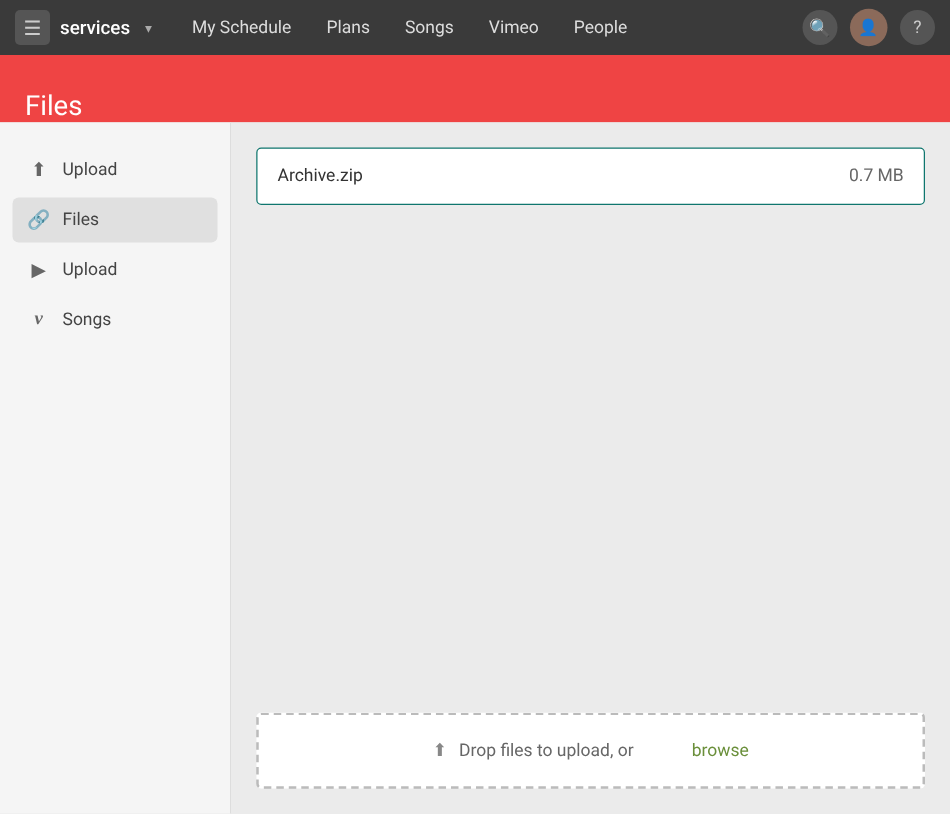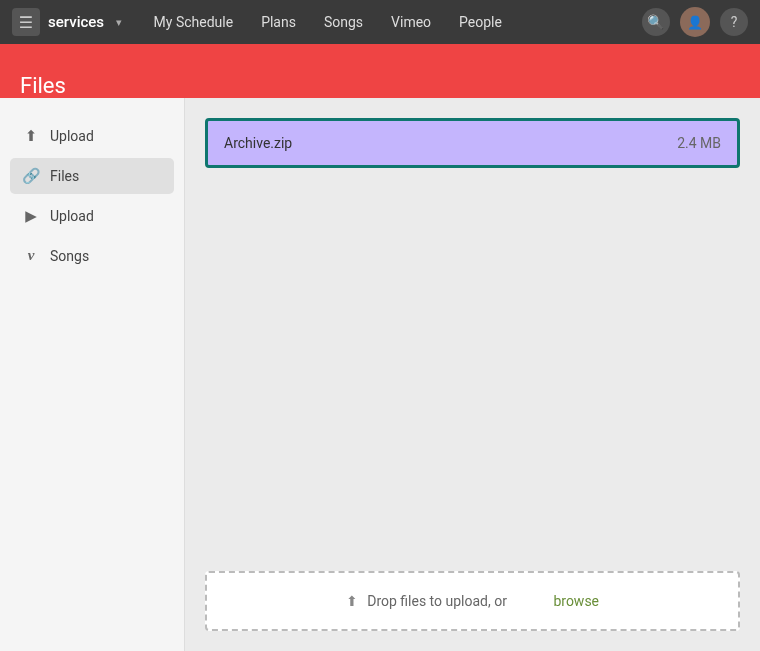--- a/index.html
+++ b/index.html
@@ -149,22 +149,22 @@
       padding: 20px;
       display: flex;
       flex-direction: column;
       gap: 16px;
       overflow-y: auto;
       background: #ebebeb;
     }
 
     
     .file-list {
-      background: #c4b5fd;
-      border: 3px solid #0f766e;
+      background: #ffffff;
+      border: 1px solid #0f766e;
       border-radius: 4px;
       overflow: hidden;
     }
     .file-row {
       display: flex;
       align-items: center;
       justify-content: space-between;
       padding: 14px 16px;
       border-bottom: 1px solid #eee;
     }
@@ -251,21 +251,21 @@
       <span class="sidebar-item-icon" style="font-style:italic;font-weight:bold;font-family:Georgia,serif;">v</span>
       <span>Songs</span>
     </div>
   </div>
 
   <div class="content-area">
 
     <div class="file-list">
       <div class="file-row">
         <span class="file-name">Archive.zip</span>
-        <span class="file-size">2.4 MB</span>
+        <span class="file-size">0.7 MB</span>
       </div>
     </div>
 
     <div style="flex:1;"></div>
 
     <div class="drop-zone">
       <span class="drop-zone-icon">⬆</span>
       <span>Drop files to upload, or </span>
       <a class="drop-zone-link">browse</a>
     </div>

